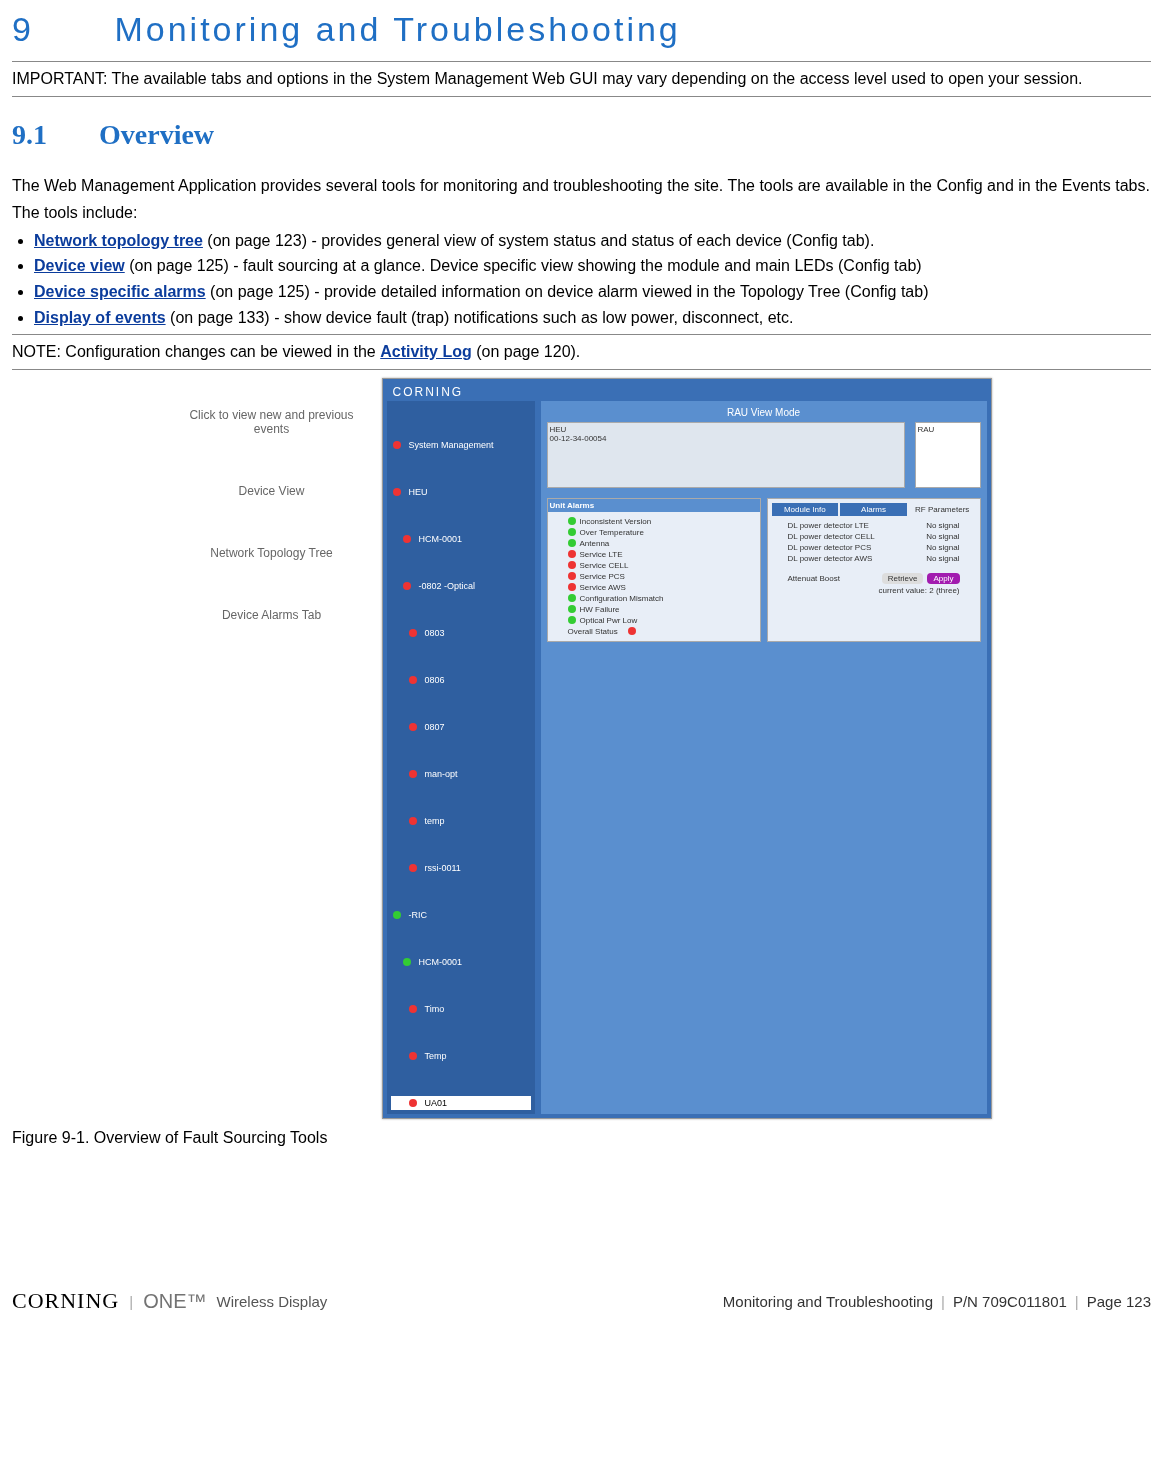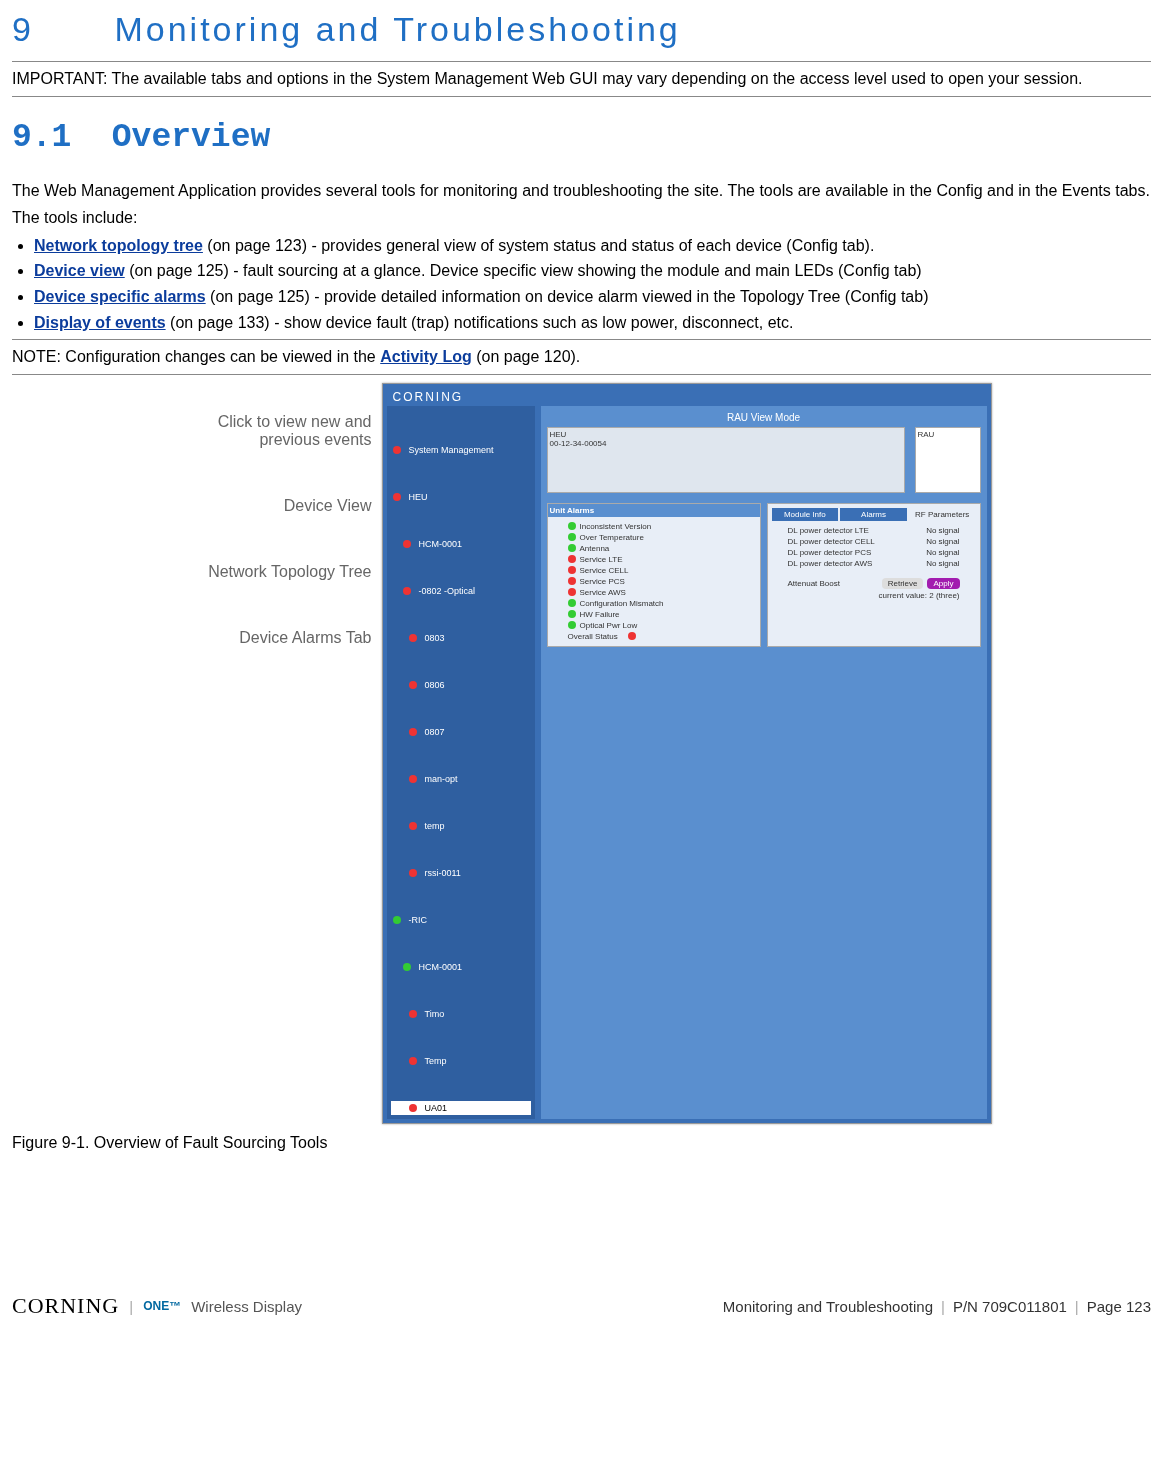--- a/index.html
+++ b/index.html
@@ -16,33 +16,33 @@
     font-size: 34px;
     letter-spacing: 3px;
     font-weight: 400;
     margin: 0 0 12px 0;
   }
   .chapter-heading .num { display:inline-block; width:90px; }
   hr { border:none; border-top:1px solid #888; margin:6px 0; }
   .important { font-size:16px; line-height:1.35; margin:6px 0; }
   .section-heading {
     color: #1f6fc4;
-    font-size: 33px;
+    font-size: 28px;
     font-weight: 700;
     margin: 22px 0 24px 0;
-    font-family: Liberation Mono, monospace;
+    font-family: Liberation Serif, serif;
   }
   .section-heading .num { display:inline-block; width:80px; }
   p { margin: 6px 0; line-height:1.35; }
   ul.tools { margin:4px 0 4px 0; padding-left: 22px; }
   ul.tools li { margin-bottom: 4px; line-height:1.35; }
   .link { color:#0b3c9c; font-weight:700; text-decoration: underline; }
   .figure-area { text-align:center; margin-top:8px; }
   .figure-area > .wrap { display:inline-flex; gap:10px; align-items:flex-start; justify-content:center; }
-  .callouts { display:flex; flex-direction:column; gap:48px; padding-top:30px; width:200px; text-align:right; color:#666; font-size:16px; }
+  .callouts { display:flex; flex-direction:column; gap:48px; padding-top:30px; width:200px; color:#666; font-size:12px; }
   .gui { width:600px; background:#3a6fb5; border:1px solid #999; box-shadow:0 0 2px #aaa; padding:4px; text-align:left; }
   .gui .topbar { display:flex; gap:6px; padding:6px 4px; }
   .gui .topbar .tab { background:linear-gradient(#6aa0e0,#3a6fb5); color:#fff; font-size:10px; padding:3px 10px; border-radius:10px; }
   .gui .topbar .tab.active { background:linear-gradient(#7fc24a,#4f9a1a); }
   .gui .logo { color:#fff; font-size:12px; padding:2px 6px; letter-spacing:2px; }
   .gui .body { display:flex; gap:6px; }
   .gui .tree { width:140px; background:#2f5fa0; padding:4px; }
   .gui .tree .item { display:flex; align-items:center; gap:8px; font-size:9px; color:#fff; padding:2px 2px;margin-top:33px; }
   .led { width:8px; height:8px; border-radius:50%; display:inline-block; }
   .led.red { background:#e33; }
@@ -52,21 +52,21 @@
   .gui .device { flex:1; background:#dfe6ee; height:60px; border:1px solid #aaa; position:relative; font-size:8px; color:#333; padding:2px; }
   .gui .panels { display:flex; gap:6px; }
   .gui .panel { flex:1; background:#e8eef7; border:1px solid #aaa; font-size:8px; padding:4px; min-height:120px; }
   .gui .panel .row { display:flex; align-items:center; gap:4px; padding:1px 16px; color:#333; }
   .gui .tabstrip { display:flex; gap:2px; margin-bottom:4px; }
   .gui .tabstrip .t { flex:1; background:#3a6fb5; color:#fff; font-size:8px; text-align:center; padding:2px; }
   .figure-caption { text-align:left; margin-top:8px; font-size:16px; }
   .footer { display:flex; align-items:center; justify-content:space-between; margin-top:140px; font-size:15px; }
   .footer .brand { display:flex; align-items:center; gap:10px; }
   .footer .brand .corning { font-family: Georgia, serif; font-size:22px; letter-spacing:1px; }
-  .footer .brand .one { color:#0369a1; font-weight:700; font-size:12px; }
+  .footer .brand .one { color:#737373; font-weight:400; font-size:20px; }
   .footer .brand .tag { color:#555; font-size:15px; }
   .footer .right { display:flex; gap:8px; color:#333; }
   .footer .sep { color:#aaa; }
 </style>
 </head>
 <body>
 
 <h1 class="chapter-heading">
   <span class="num">9</span>
   <span>Monitoring and Troubleshooting</span>

